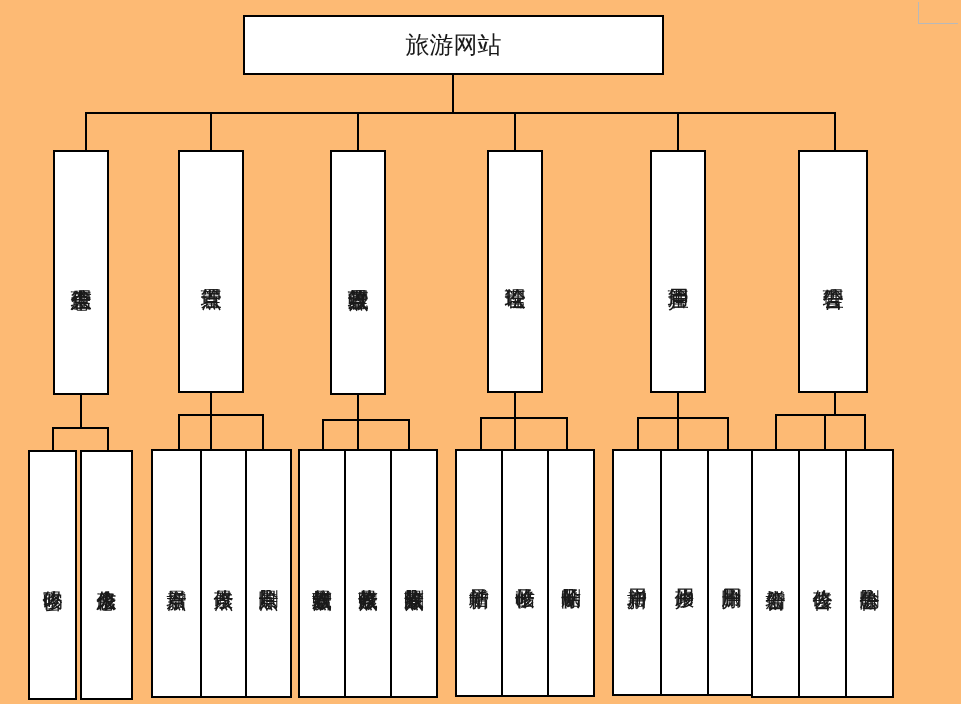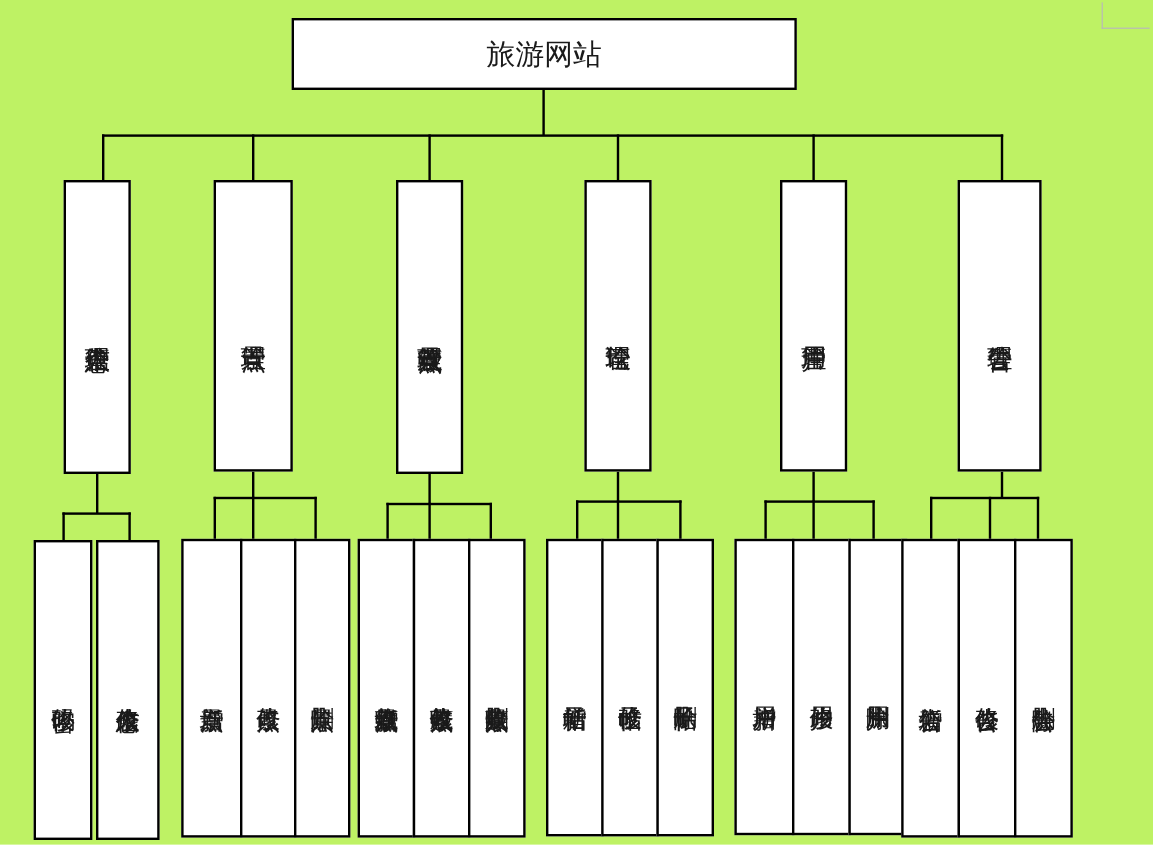--- a/index.html
+++ b/index.html
@@ -8,22 +8,23 @@
     padding: 0;
     background: #ffffff;
   }
   body {
     font-family: "DejaVu Serif", "Liberation Serif", serif;
   }
   #diagram-root {
     position: relative;
     width: 961px;
     height: 704px;
-    background: #bef264;
+    background: #fdba74;
     overflow: hidden;
+    font-family: Liberation Serif, serif;
   }
   
   .node {
     position: absolute;
     box-sizing: border-box;
     border: 2px solid #000000;
     background: #ffffff;
     display: flex;
     align-items: center;
     justify-content: center;

